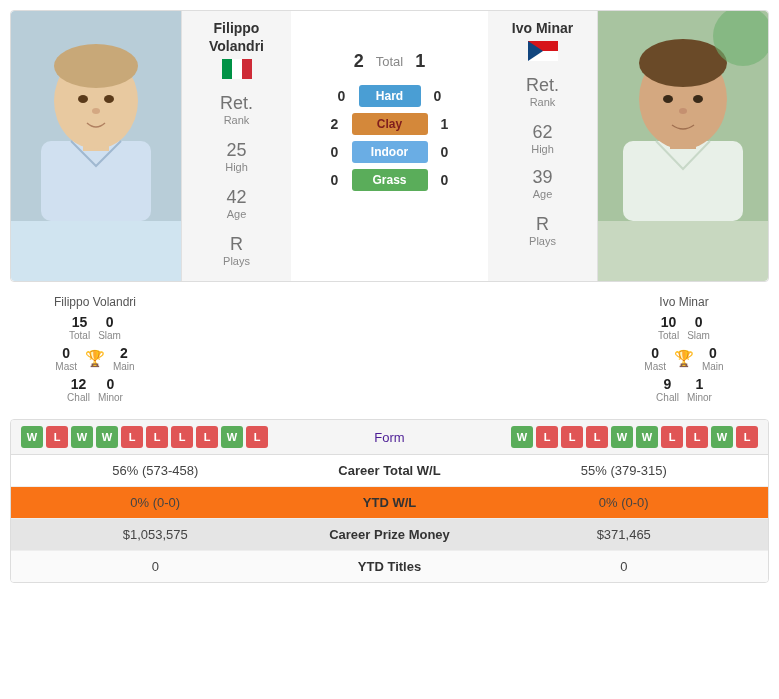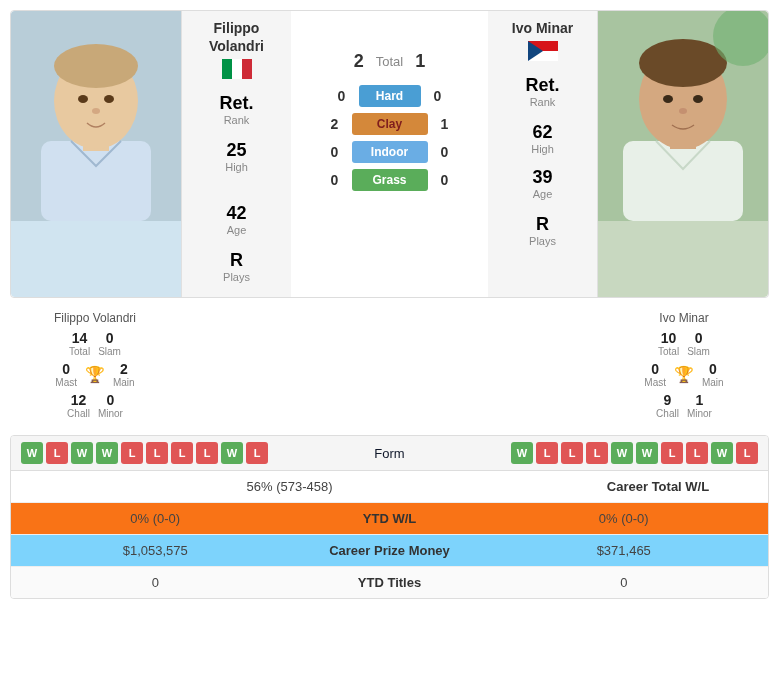--- a/index.html
+++ b/index.html
@@ -35,22 +35,22 @@
 
     .info-block {
       display: flex;
       flex-direction: column;
       align-items: center;
       margin: 6px 0;
     }
 
     .info-main {
       font-size: 18px;
-      font-weight: bold;
-      color: #000000;
+      font-weight: normal;
+      color: #737373;
     }
 
     .info-sub {
       font-size: 11px;
       color: #888;
     }
 
     .surface-badge {
       width: 80px;
       height: 24px;
@@ -87,21 +87,21 @@
     .form-badges {
       display: flex;
       gap: 3px;
       flex: 1;
     }
 
     .form-label {
       width: 120px;
       text-align: center;
       font-size: 13px;
-      color: #0f172a;
+      color: #4c1d95;
     }
 
     .result-badge {
       width: 22px;
       height: 22px;
       border-radius: 3px;
       display: flex;
       align-items: center;
       justify-content: center;
       font-size: 11px;
@@ -199,21 +199,21 @@
         <rect x="20" y="0" width="10" height="20" fill="#ce2b37"></rect>
       </svg>
       <div class="info-block">
         <span class="info-main">Ret.</span>
         <span class="info-sub">Rank</span>
       </div>
       <div class="info-block" style="margin-top:8px;">
         <span class="info-main">25</span>
         <span class="info-sub">High</span>
       </div>
-      <div class="info-block" style="margin-top:24px;">
+      <div class="info-block" style="margin-top:8px;">
         <span class="info-main">42</span>
         <span class="info-sub">Age</span>
       </div>
       <div class="info-block" style="margin-top:8px;">
         <span class="info-main">R</span>
         <span class="info-sub">Plays</span>
       </div>
     </div>
 
     <div style="flex:1; display:flex; flex-direction:column; align-items:center; padding:10px 5px; background:#fff;">
@@ -310,21 +310,21 @@
       </svg>
     </div>
   </div>
 
   <div style="display:flex; margin:0 10px; justify-content:space-between; align-items:flex-start;">
 
     <div style="width:170px; display:flex; flex-direction:column; align-items:center;">
       <div style="font-size:12px; color:#555; text-align:center; padding:3px 0;">Filippo Volandri</div>
       <div style="display:flex; gap:8px; justify-content:center; margin:2px 0;">
         <div class="stat-item">
-          <span class="stat-value">14</span>
+          <span class="stat-value">15</span>
           <span class="stat-label">Total</span>
         </div>
         <div class="stat-item">
           <span class="stat-value">0</span>
           <span class="stat-label">Slam</span>
         </div>
       </div>
       <div style="display:flex; gap:8px; justify-content:center; align-items:center; margin:2px 0;">
         <div class="stat-item">
           <span class="stat-value">0</span>
@@ -413,27 +413,28 @@
           <div class="result-badge badge-l">L</div>
           <div class="result-badge badge-w">W</div>
           <div class="result-badge badge-l">L</div>
         </div>
     </div>
 
     <div id="stats-table">
         <div class="stat-table-row" style="background: rgb(255, 255, 255);">
       <div class="stat-left">56% (573-458)</div>
       <div class="stat-center">Career Total W/L</div>
+      <div class="stat-right">55% (379-315)</div>
     </div>
         <div class="stat-table-row" style="background: #f97316;">
       <div class="stat-left">0% (0-0)</div>
       <div class="stat-center">YTD W/L</div>
       <div class="stat-right">0% (0-0)</div>
     </div>
-        <div class="stat-table-row" style="background: #7dd3fc;">
+        <div class="stat-table-row" style="background: #e5e5e5;">
       <div class="stat-left">$1,053,575</div>
       <div class="stat-center">Career Prize Money</div>
       <div class="stat-right">$371,465</div>
     </div>
         <div class="stat-table-row" style="background: rgb(250, 250, 250);">
       <div class="stat-left">0</div>
       <div class="stat-center">YTD Titles</div>
       <div class="stat-right">0</div>
     </div>
       </div>

